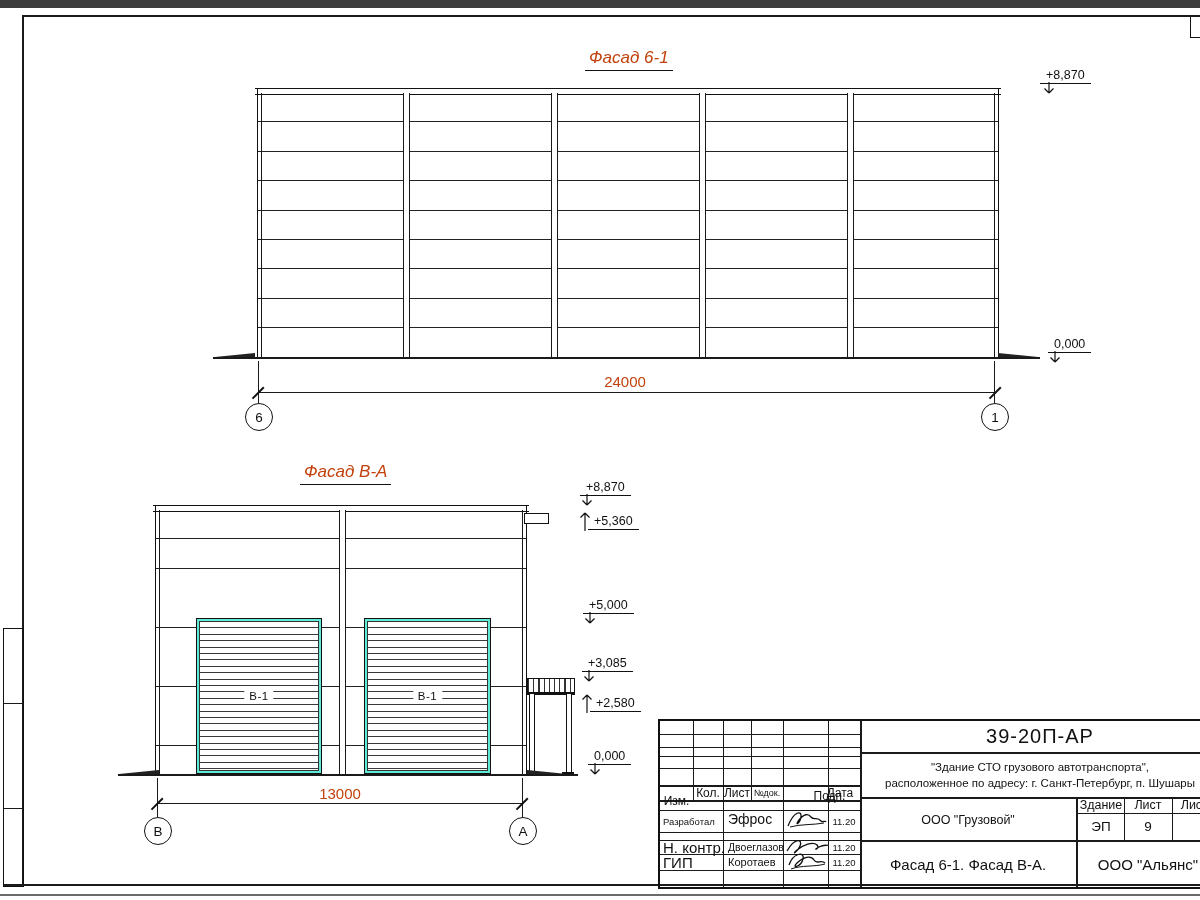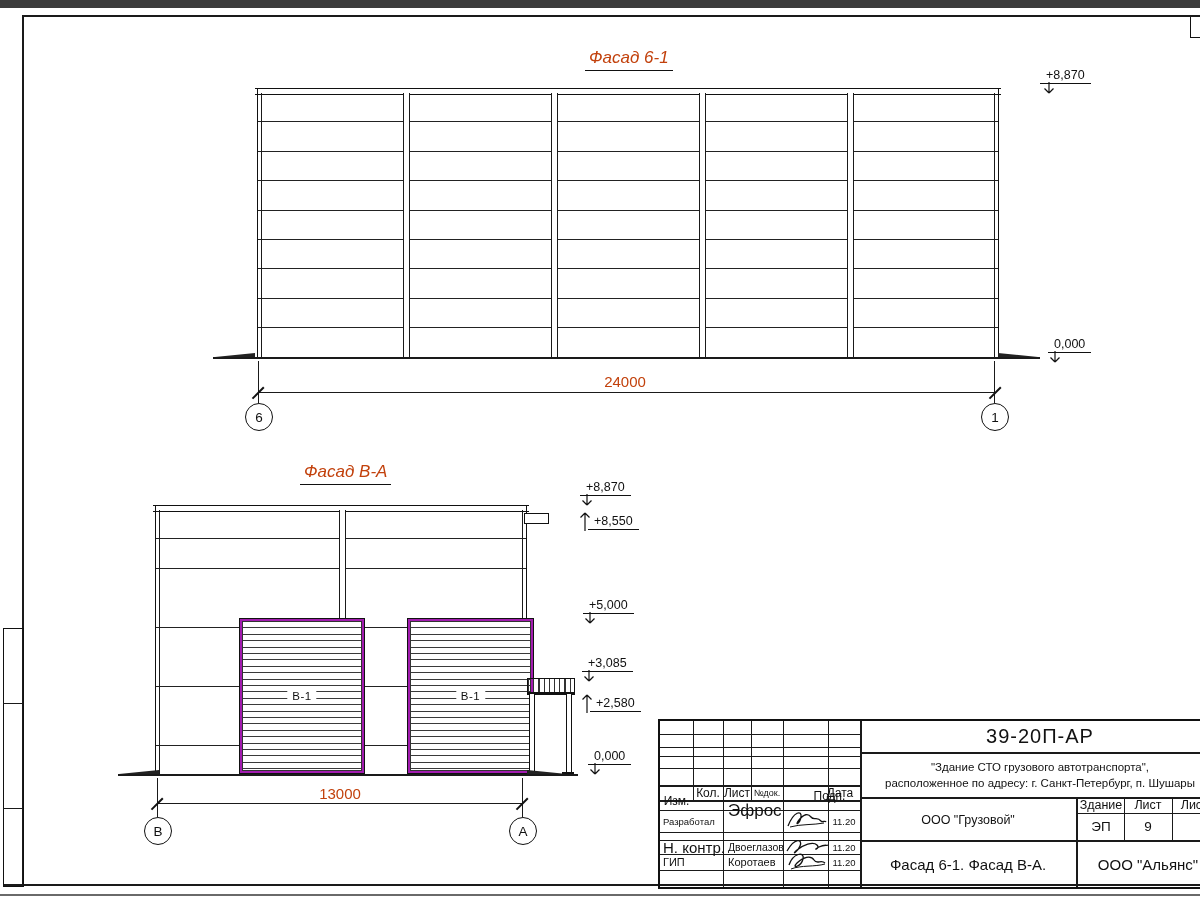--- a/index.html
+++ b/index.html
@@ -12,21 +12,21 @@
   .center{text-align:center;}
   .dwg-title{font-size:17px;font-style:italic;border-bottom:1.5px solid #111;padding:0 4px 2px 4px;}
   .bubble{position:absolute;width:26px;height:26px;border:1.2px solid #111;border-radius:50%;
           display:flex;align-items:center;justify-content:center;font-size:13.5px;background:#fff;}
   .tick{position:absolute;width:16px;height:1.6px;background:#111;transform:rotate(-45deg);}
   .flare-l{position:absolute;width:40px;height:4px;background:#222;clip-path:polygon(0 100%,100% 0,100% 100%);}
   .flare-r{position:absolute;width:40px;height:4px;background:#222;clip-path:polygon(0 0,100% 100%,0 100%);}
   .mullion{position:absolute;background:#fff;border-left:1px solid #1a1a1a;border-right:1px solid #1a1a1a;}
   .elv{position:absolute;font-size:12.5px;}
   .elv .shelf{display:inline-block;border-bottom:1.2px solid #111;padding:0 6px 1px 6px;}
-  .door{position:absolute;border:1.7px solid #111;background:#a21caf;margin-left:43px;}
+  .door{position:absolute;border:1.7px solid #111;background:#5eead4;}
   .door .slats{position:absolute;left:2px;right:2px;top:2px;bottom:2px;border:1px solid #333;
      background:repeating-linear-gradient(to bottom,#fff 0px,#fff 5.3px,#3a3a3a 5.3px,#3a3a3a 6.4px);}
   .door .lbl{position:absolute;left:50%;top:50%;transform:translate(-50%,-50%);
      background:#fff;padding:0 5px;font-size:11.5px;letter-spacing:.5px;}
   .tb-t{position:absolute;display:flex;align-items:center;justify-content:center;text-align:center;}
   .tb-l{position:absolute;display:flex;align-items:center;justify-content:flex-start;padding-left:3px;}
 </style>
 </head>
 <body>
 
@@ -115,21 +115,21 @@
   <div class="flare-l" style="left:119px;top:770px;"></div>
   <div class="flare-r" style="left:527px;top:770px;"></div>
 
   <div class="elv" style="left:580px;top:480px;">
     <span class="shelf">+8,870</span>
     <svg width="14" height="13" style="position:absolute;left:0px;top:14px;">
         <path d="M7 0 V11 M7 11 L2.5 6.5 M7 11 L11.5 6.5" stroke="#111" stroke-width="1.2" fill="none"></path>
       </svg>
   </div>
   <div class="elv" style="left:588px;top:514px;">
-    <span class="shelf">+8,550</span>
+    <span class="shelf">+5,360</span>
     <svg width="14" height="20" style="position:absolute;left:-10px;top:-3px;">
         <path d="M7 20 V2 M7 2 L2.5 6.5 M7 2 L11.5 6.5" stroke="#111" stroke-width="1.2" fill="none"></path>
       </svg>
   </div>
   <div class="elv" style="left:583px;top:598px;">
     <span class="shelf">+5,000</span>
     <svg width="14" height="13" style="position:absolute;left:0px;top:14px;">
         <path d="M7 0 V11 M7 11 L2.5 6.5 M7 11 L11.5 6.5" stroke="#111" stroke-width="1.2" fill="none"></path>
       </svg>
   </div>
@@ -192,26 +192,26 @@
     <div class="vl" style="left:512px;top:76px;height:43px;"></div>
 
     <div class="tb-t" style="left:0;top:72px;width:33px;height:15px;font-size:12px;">Изм.</div>
     <div class="tb-t" style="left:33px;top:64px;width:30px;height:15px;font-size:12px;">Кол.</div>
     <div class="tb-t" style="left:63px;top:64px;width:28px;height:15px;font-size:12px;">Лист</div>
     <div class="tb-t" style="left:91px;top:64px;width:32px;height:15px;font-size:9px;">№док.</div>
     <div class="tb-t" style="left:123px;top:64px;width:45px;height:21px;font-size:12px;margin-left:24px;">Подп.</div>
     <div class="tb-t" style="left:156px;top:64px;width:48px;height:15px;font-size:12px;">Дата</div>
 
     <div class="tb-l" style="left:0;top:89px;width:63px;height:22px;font-size:9.5px;">Разработал</div>
-    <div class="tb-l" style="left:65px;top:79px;width:58px;height:22px;font-size:17px;">Эфрос</div>
+    <div class="tb-l" style="left:65px;top:87px;width:58px;height:22px;font-size:14px;">Эфрос</div>
     <div class="tb-t" style="left:168px;top:89px;width:32px;height:22px;font-size:9.5px;">11.20</div>
     <div class="tb-l" style="left:0;top:119px;width:63px;height:14px;font-size:15px;">Н. контр.</div>
     <div class="tb-l" style="left:65px;top:119px;width:58px;height:14px;font-size:10.5px;">Двоеглазов</div>
     <div class="tb-t" style="left:168px;top:119px;width:32px;height:14px;font-size:9.5px;">11.20</div>
-    <div class="tb-l" style="left:0;top:133px;width:63px;height:16px;font-size:11px;">ГИП</div>
+    <div class="tb-l" style="left:0;top:133px;width:63px;height:16px;font-size:15px;">ГИП</div>
     <div class="tb-l" style="left:65px;top:133px;width:58px;height:16px;font-size:11px;">Коротаев</div>
     <div class="tb-t" style="left:168px;top:133px;width:32px;height:16px;font-size:9.5px;">11.20</div>
 
     <svg width="44" height="24" style="position:absolute;left:124px;top:87px;">
       <path d="M4 18 C10 3 18 2 17 9 C16 16 10 18 15 12 C20 6 24 5 27 9 C30 13 33 8 37 13 C39 15 41 12 42 14" stroke="#111" stroke-width="1.3" fill="none"></path>
       <path d="M6 19 C16 16 30 17 40 15" stroke="#111" stroke-width="1" fill="none"></path>
     </svg>
     <svg width="46" height="40" style="position:absolute;left:123px;top:114px;">
       <path d="M4 16 C12 2 20 4 17 11 C14 18 8 20 14 15 C20 10 30 6 34 10 C38 14 28 16 36 12 C42 9 44 11 45 10" stroke="#111" stroke-width="1.3" fill="none"></path>
       <path d="M6 30 C10 18 22 16 20 24 C18 32 8 34 14 28 C20 22 28 20 31 25 C34 30 38 24 42 28" stroke="#111" stroke-width="1.3" fill="none"></path>

